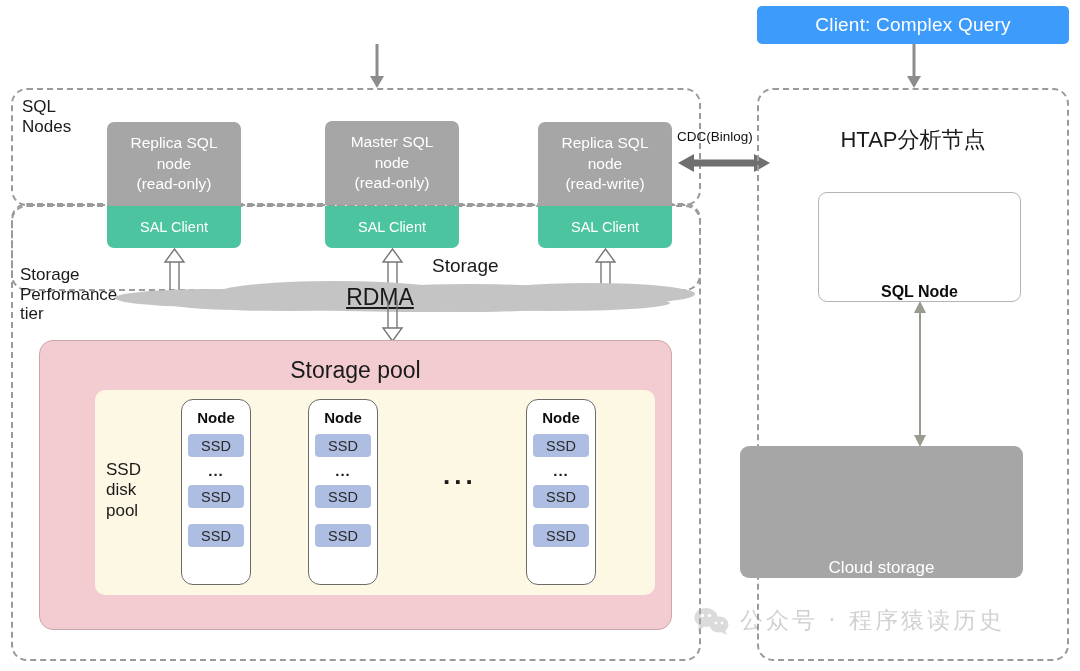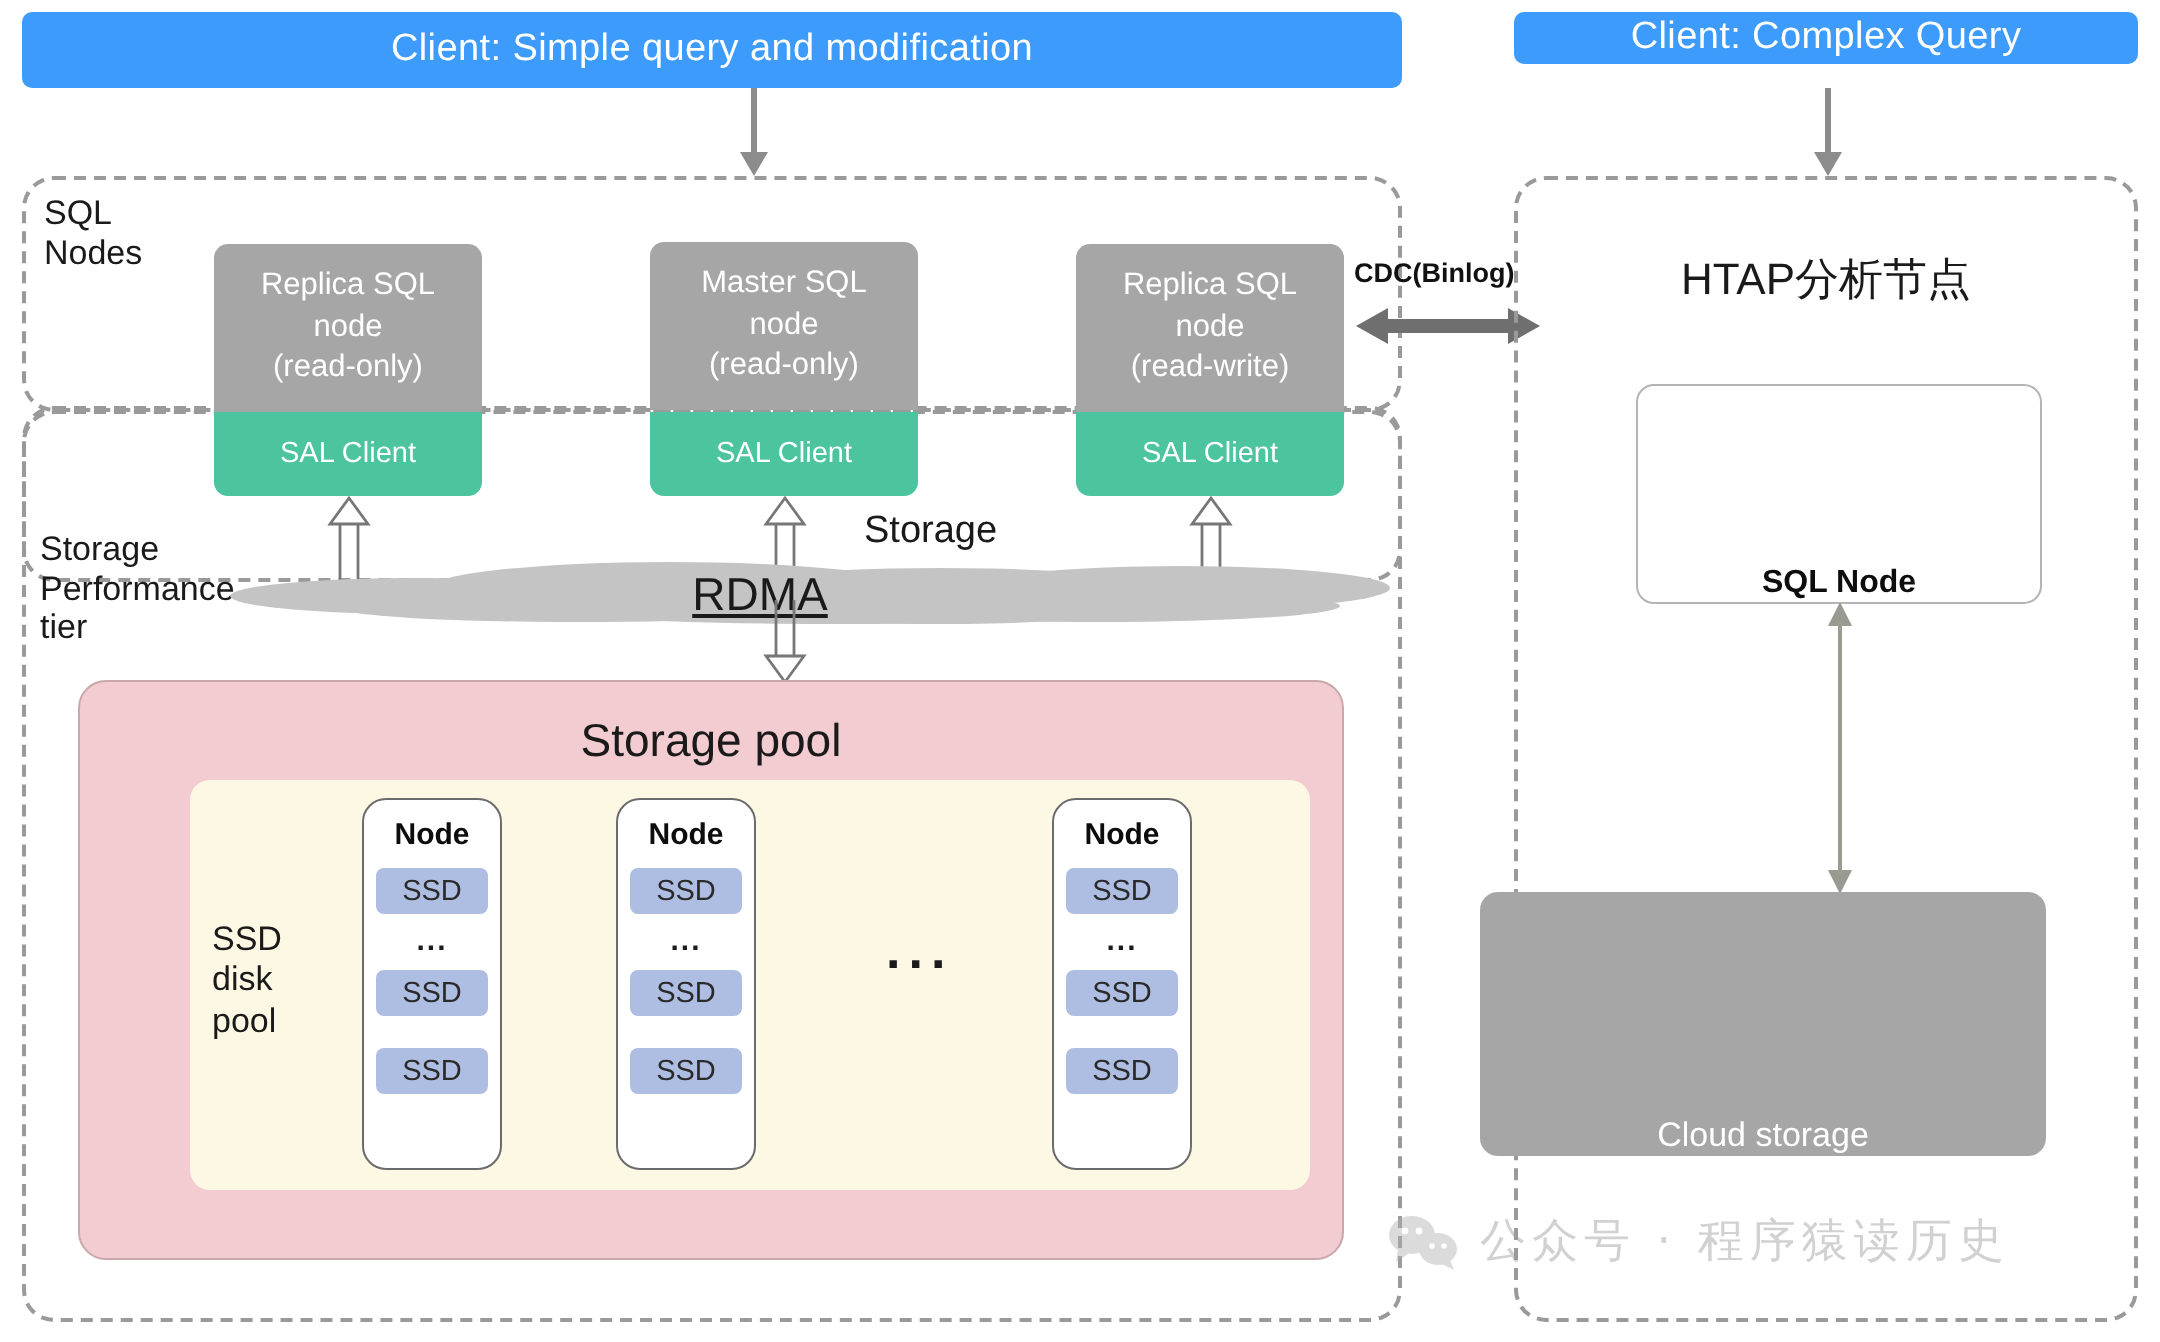--- a/index.html
+++ b/index.html
@@ -77,42 +77,39 @@
   .sqlnode-plain{
     background:#ffffff;border:1px solid #b4b4b4;border-radius:9px;
     display:flex;align-items:flex-end;justify-content:center;
     font-size:16px;font-weight:bold;color:#0d0d0d;
   }
   .cloud-storage{
     background:#a6a6a6;border-radius:9px;color:#ffffff;
     display:flex;align-items:center;justify-content:center;font-size:17px;
   }
 
-  .cdc-label{font-size:13.5px;font-weight:bold;color:#111;white-space:nowrap;}
+  .cdc-label{font-size:13.5px;font-weight:normal;color:#111;white-space:nowrap;}
 
   
   .watermark{
     display:flex;align-items:center;gap:10px;opacity:.45;
   }
   .wm-text{
     font-size:23px;color:#9a9a9a;letter-spacing:3px;
     font-family:"DejaVu Sans",sans-serif;
   }
   svg{display:block;overflow:visible;}
 </style>
 </head>
 <body>
 
 <div class="stage">
 
-  <div class="abs client-bar" style="left:11px;top:6px;width:690px;height:38px;">
-    <span>Client: Simple query and modification</span>
-  </div>
-
-  <div class="abs client-bar" style="left:757px;top:6px;width:312px;height:26px;">
+
+  <div class="abs client-bar" style="left:757px;top:6px;width:312px;height:38px;">
     <span>Client: Complex Query</span>
   </div>
 
   <svg class="abs" style="left:365px;top:44px;width:24px;height:46px;">
     <line x1="12" y1="0" x2="12" y2="34" stroke="#8c8c8c" stroke-width="3"></line>
     <polygon points="12,44 5,32 19,32" fill="#8c8c8c"></polygon>
   </svg>
   <svg class="abs" style="left:902px;top:44px;width:24px;height:46px;">
     <line x1="12" y1="0" x2="12" y2="34" stroke="#8c8c8c" stroke-width="3"></line>
     <polygon points="12,44 5,32 19,32" fill="#8c8c8c"></polygon>

